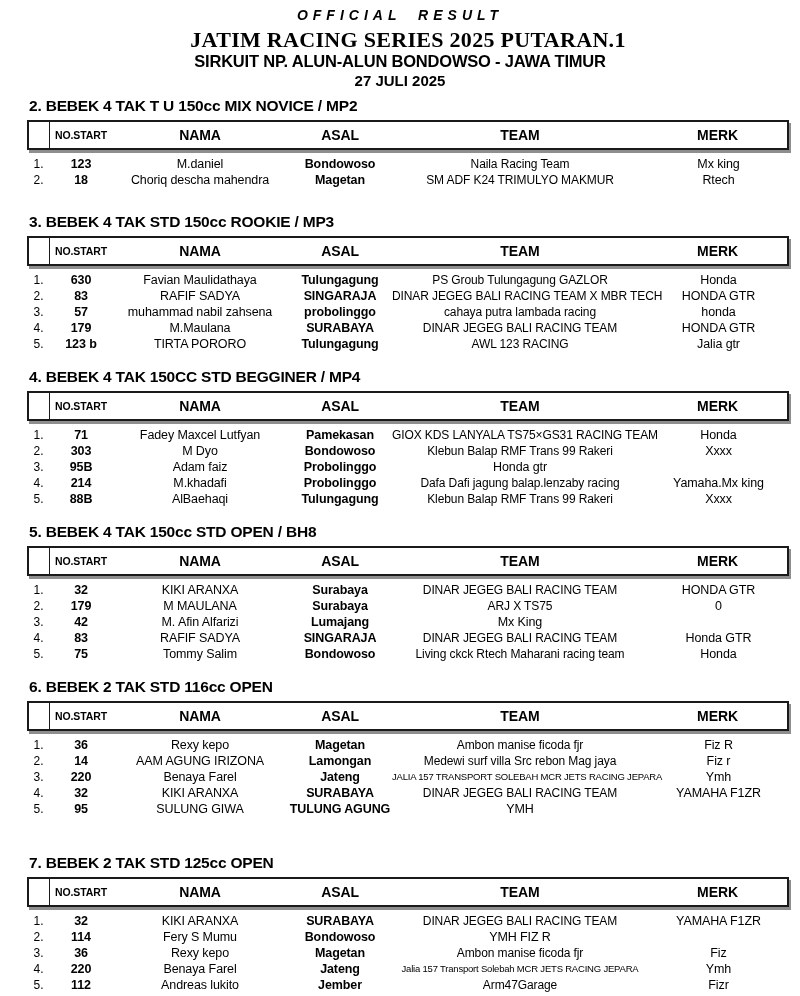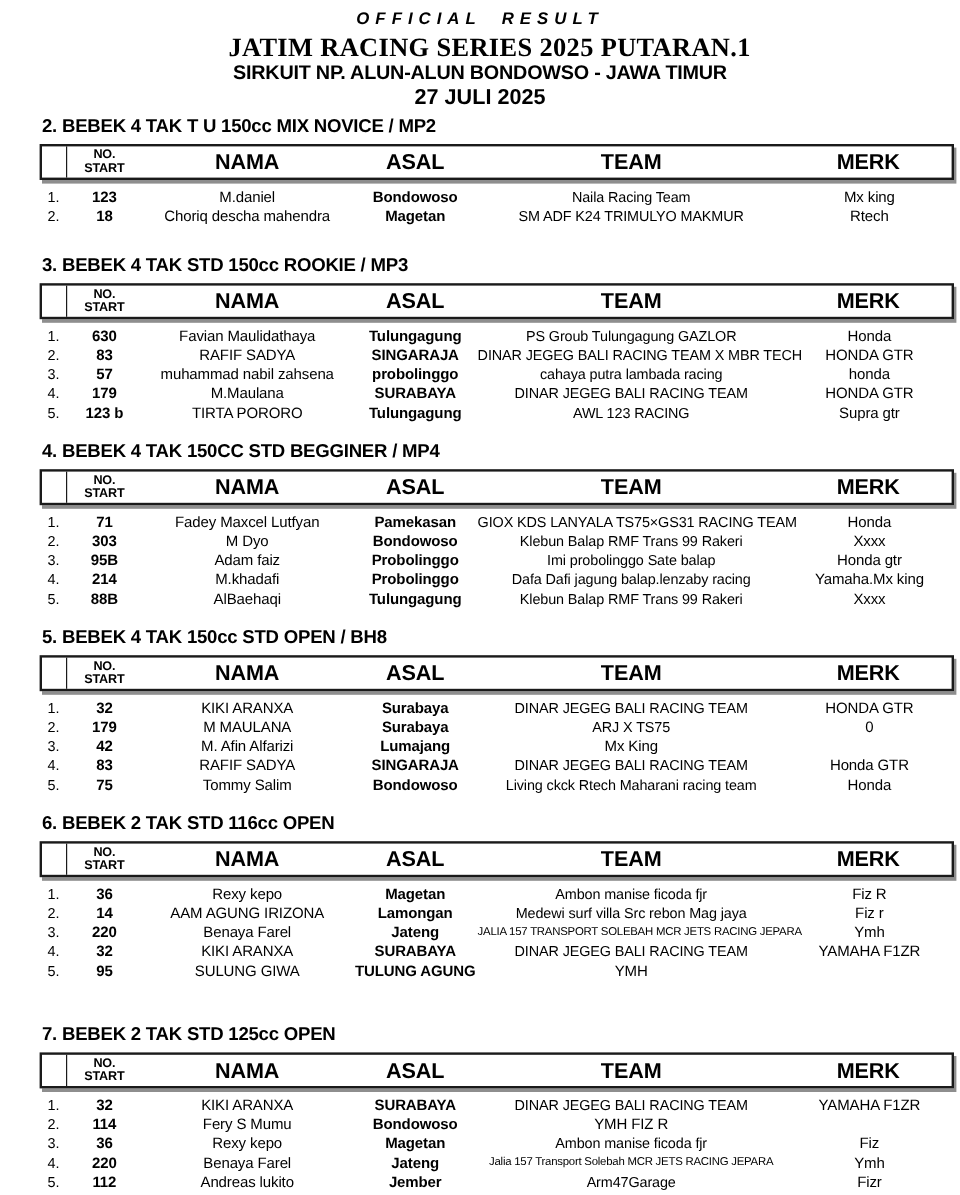--- a/index.html
+++ b/index.html
@@ -14,48 +14,48 @@
     font-style: italic; font-size: 14px; line-height: 17px;
     letter-spacing: 5px; word-spacing: 8px; font-weight: bold;
   }
   .event-title {
     font-family: "Liberation Serif", "DejaVu Serif", serif;
     font-size: 22px; line-height: 25px; font-weight: bold; margin: 3px 0 0 0;
     letter-spacing: 0.3px;
     padding-left: 16px;
   }
   .venue { font-size: 16.5px; line-height: 19px; font-weight: bold; letter-spacing: -0.2px; }
-  .date  { font-size: 18px;  line-height: 16px; font-weight: bold; margin-top: 2px; }
+  .date  { font-size: 15px;  line-height: 16px; font-weight: bold; margin-top: 2px; }
 
   
-  #sections { padding-left: 17px; width: 762px; margin-left: 16px; }
+  #sections { padding-left: 27px; width: 762px; }
   .race-section { margin-bottom: 15px; }
   .race-section.s0 { margin-bottom: 24px; }
   .race-section.s4 { margin-bottom: 36px; }
   .race-section.s5 { margin-bottom: 0; }
   .sec-title {
     font-size: 15.5px; line-height: 19px; font-weight: bold;
     margin: 0 0 5px 2px; letter-spacing: -0.2px;
   }
 
   
   .thead {
     display: grid;
     grid-template-columns: 21px 62px 176px 104px 256px 139px;
     height: 26px;
     border: 2px solid #1a1a1a;
     box-shadow: 2px 3px 0 #8e8e8e;
     background: #ffffff;
   }
   .hc {
     display: flex; align-items: center; justify-content: center;
-    font-weight: bold; font-size: 18px; letter-spacing: -0.1px;
+    font-weight: bold; font-size: 14px; letter-spacing: -0.1px;
   }
   .h-pos { border-right: 1px solid #1a1a1a; }
-  .h-no { flex-direction: column; font-size: 10.5px; line-height: 11px; }
+  .h-no { flex-direction: row; font-size: 10.5px; line-height: 11px; }
 
   
   .tbody { margin-top: 6px; }
   .row {
     display: grid;
     grid-template-columns: 23px 62px 176px 104px 256px 141px;
     height: 16px; line-height: 16px;
   }
   .cell {
     text-align: center; font-size: 12.5px; white-space: nowrap;
@@ -155,21 +155,21 @@
             <div class="cell asal">SURABAYA</div>
             <div class="cell team">DINAR JEGEG BALI RACING TEAM</div>
             <div class="cell merk">HONDA GTR</div>
           </div>
           <div class="row">
             <div class="cell pos">5.</div>
             <div class="cell no">123 b</div>
             <div class="cell nama">TIRTA PORORO</div>
             <div class="cell asal">Tulungagung</div>
             <div class="cell team">AWL 123 RACING</div>
-            <div class="cell merk">Supra gtr</div>
+            <div class="cell merk">Jalia gtr</div>
           </div>
         </div>
       </section>
       <section class="race-section s2">
         <h2 class="sec-title">4. BEBEK 4 TAK 150CC STD BEGGINER / MP4</h2>
         <div class="thead">
           <div class="hc h-pos"></div>
           <div class="hc h-no">
             <span>NO.</span>
             <span>START</span>
@@ -194,21 +194,20 @@
             <div class="cell nama">M Dyo</div>
             <div class="cell asal">Bondowoso</div>
             <div class="cell team">Klebun Balap RMF Trans 99 Rakeri</div>
             <div class="cell merk">Xxxx</div>
           </div>
           <div class="row">
             <div class="cell pos">3.</div>
             <div class="cell no">95B</div>
             <div class="cell nama">Adam faiz</div>
             <div class="cell asal">Probolinggo</div>
-            <div class="cell team">Imi probolinggo Sate balap</div>
             <div class="cell merk">Honda gtr</div>
           </div>
           <div class="row">
             <div class="cell pos">4.</div>
             <div class="cell no">214</div>
             <div class="cell nama">M.khadafi</div>
             <div class="cell asal">Probolinggo</div>
             <div class="cell team">Dafa Dafi jagung balap.lenzaby racing</div>
             <div class="cell merk">Yamaha.Mx king</div>
           </div>

